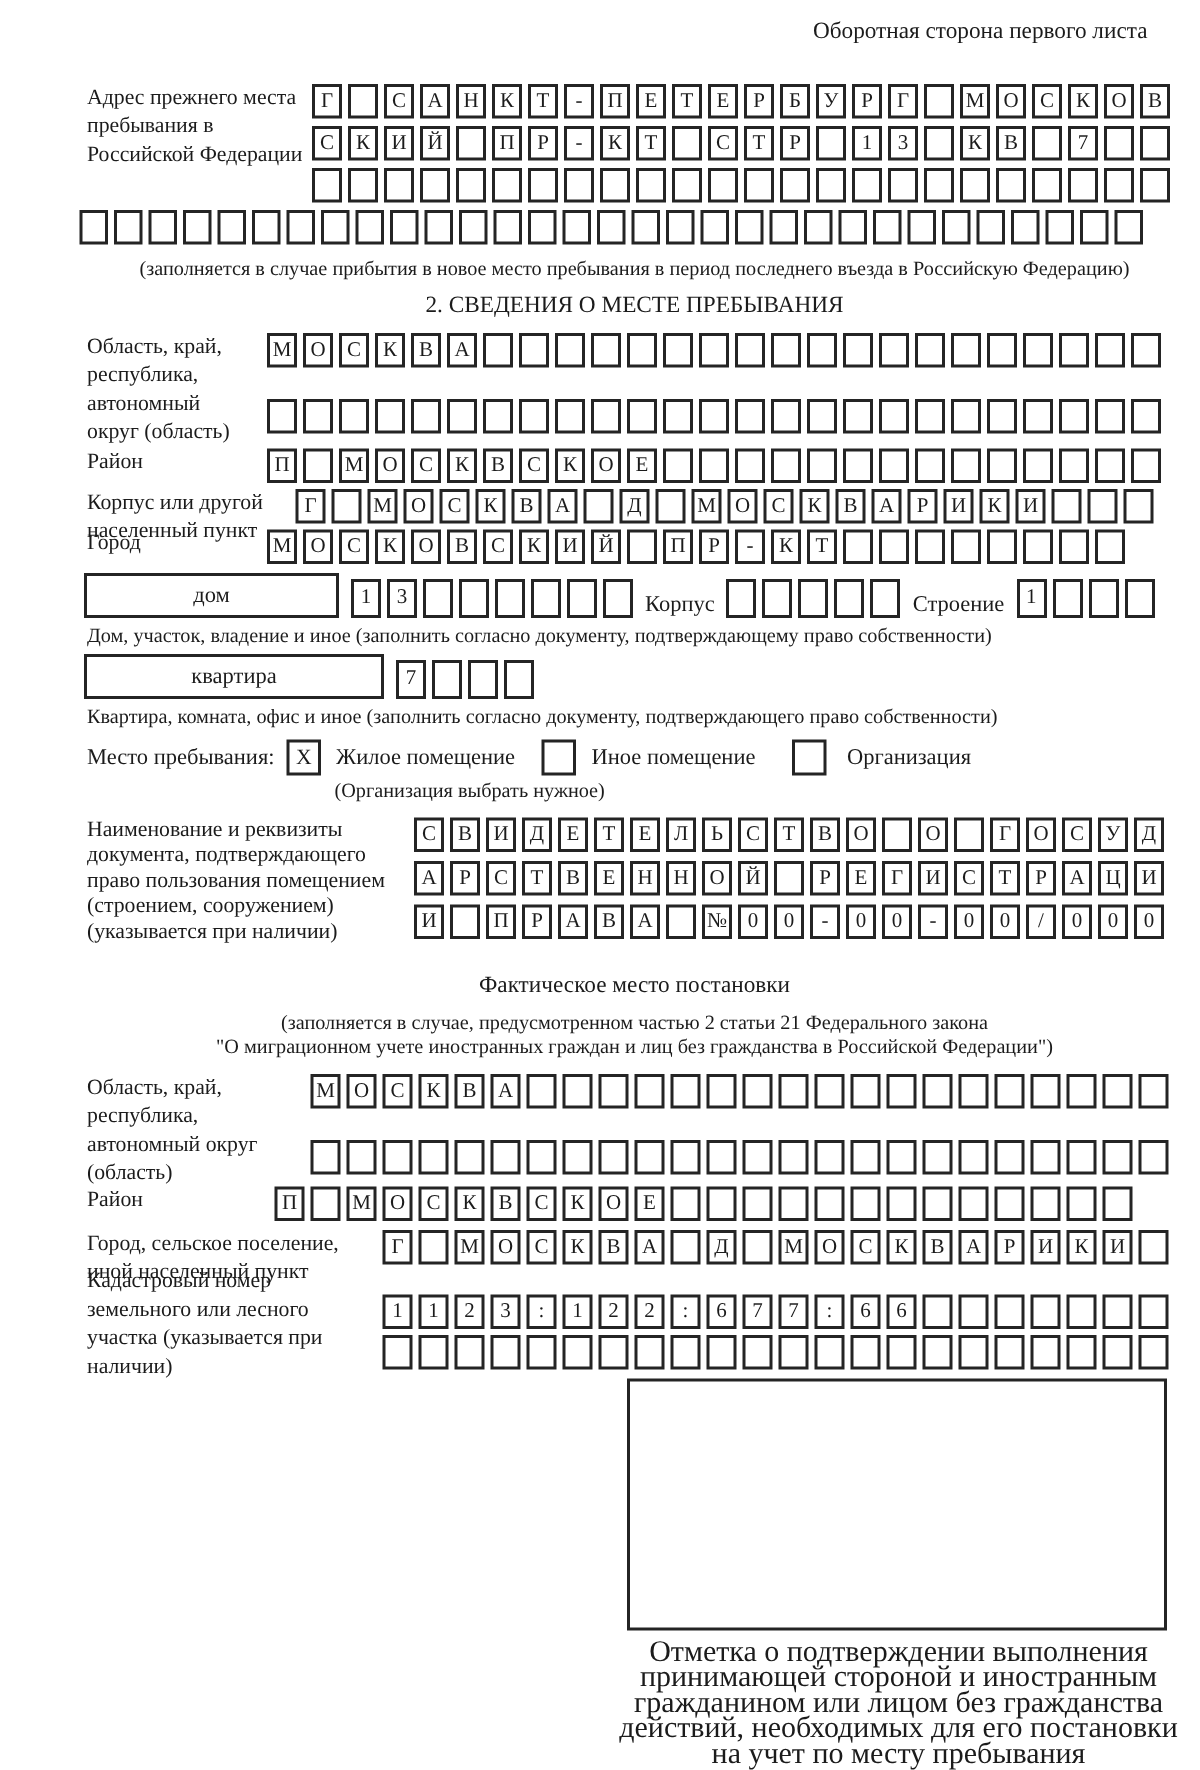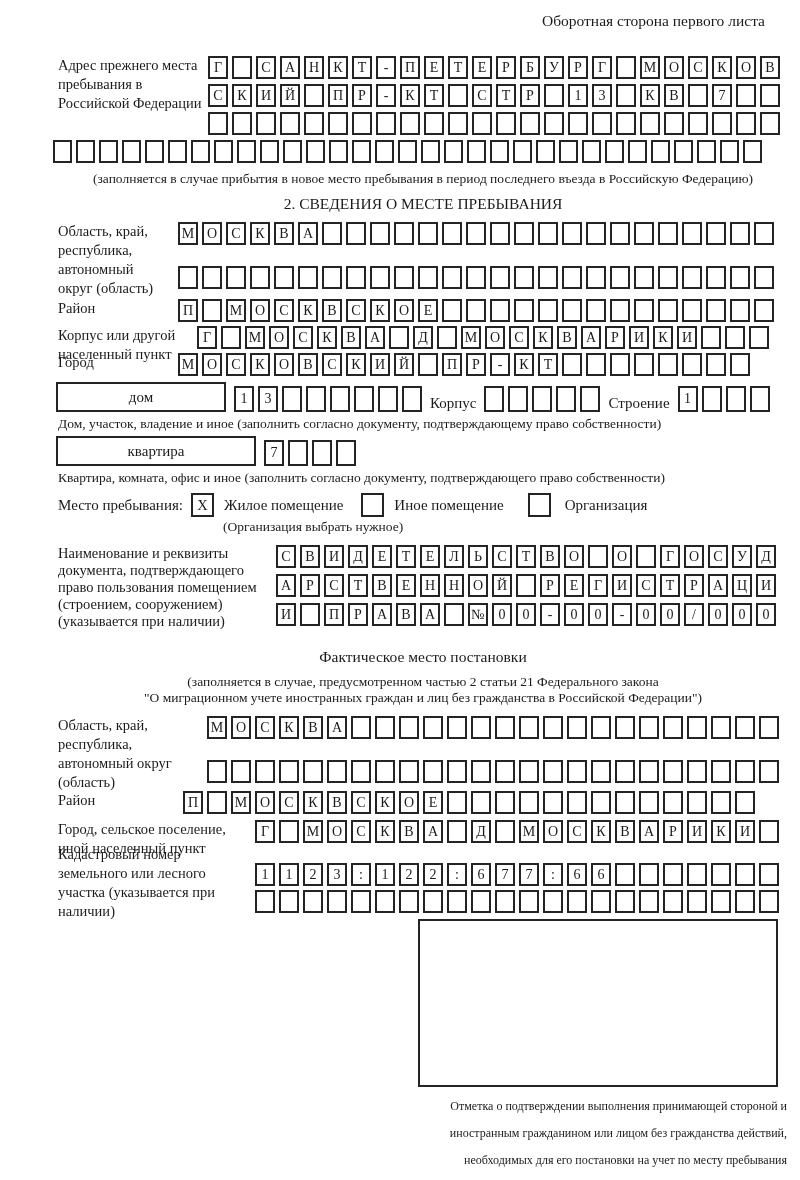--- a/index.html
+++ b/index.html
@@ -19,21 +19,21 @@
           font-size:15px; flex:none; }
   .inlbl { font-size:15px; white-space:nowrap; }
   .cnote { font-size:13.5px; text-align:center; }
   .lnote { font-size:13.5px; margin-left:35px; }
   .sect-title { font-weight:normal; font-size:15.5px; text-align:center; }
   .domrow { display:flex; align-items:flex-end; margin-left:33px; }
   .mestorow { display:flex; align-items:center; margin-left:35px; font-size:15px; }
   .chk { width:23px; height:24px; border:2px solid #242424; flex:none;
          display:inline-flex; align-items:center; justify-content:center; font-size:14.5px; }
   .stamp-box { margin-left:395px; width:360px; height:168px; border:2px solid #242424; }
-  .stamp-caption { margin-left:388px; width:376px; text-align:right; font-size:12px; line-height:27px; }
+  .stamp-caption { margin-left:388px; width:376px; text-align:center; font-size:20px; line-height:17px; }
 </style>
 </head>
 <body>
 
 <div class="page">
 
   <div class="hnote">Оборотная сторона первого листа</div>
 
   <div class="frow" style="margin-top:26px">
     <div class="flabel" style="width:145px">Адрес прежнего места пребывания в Российской Федерации</div>

